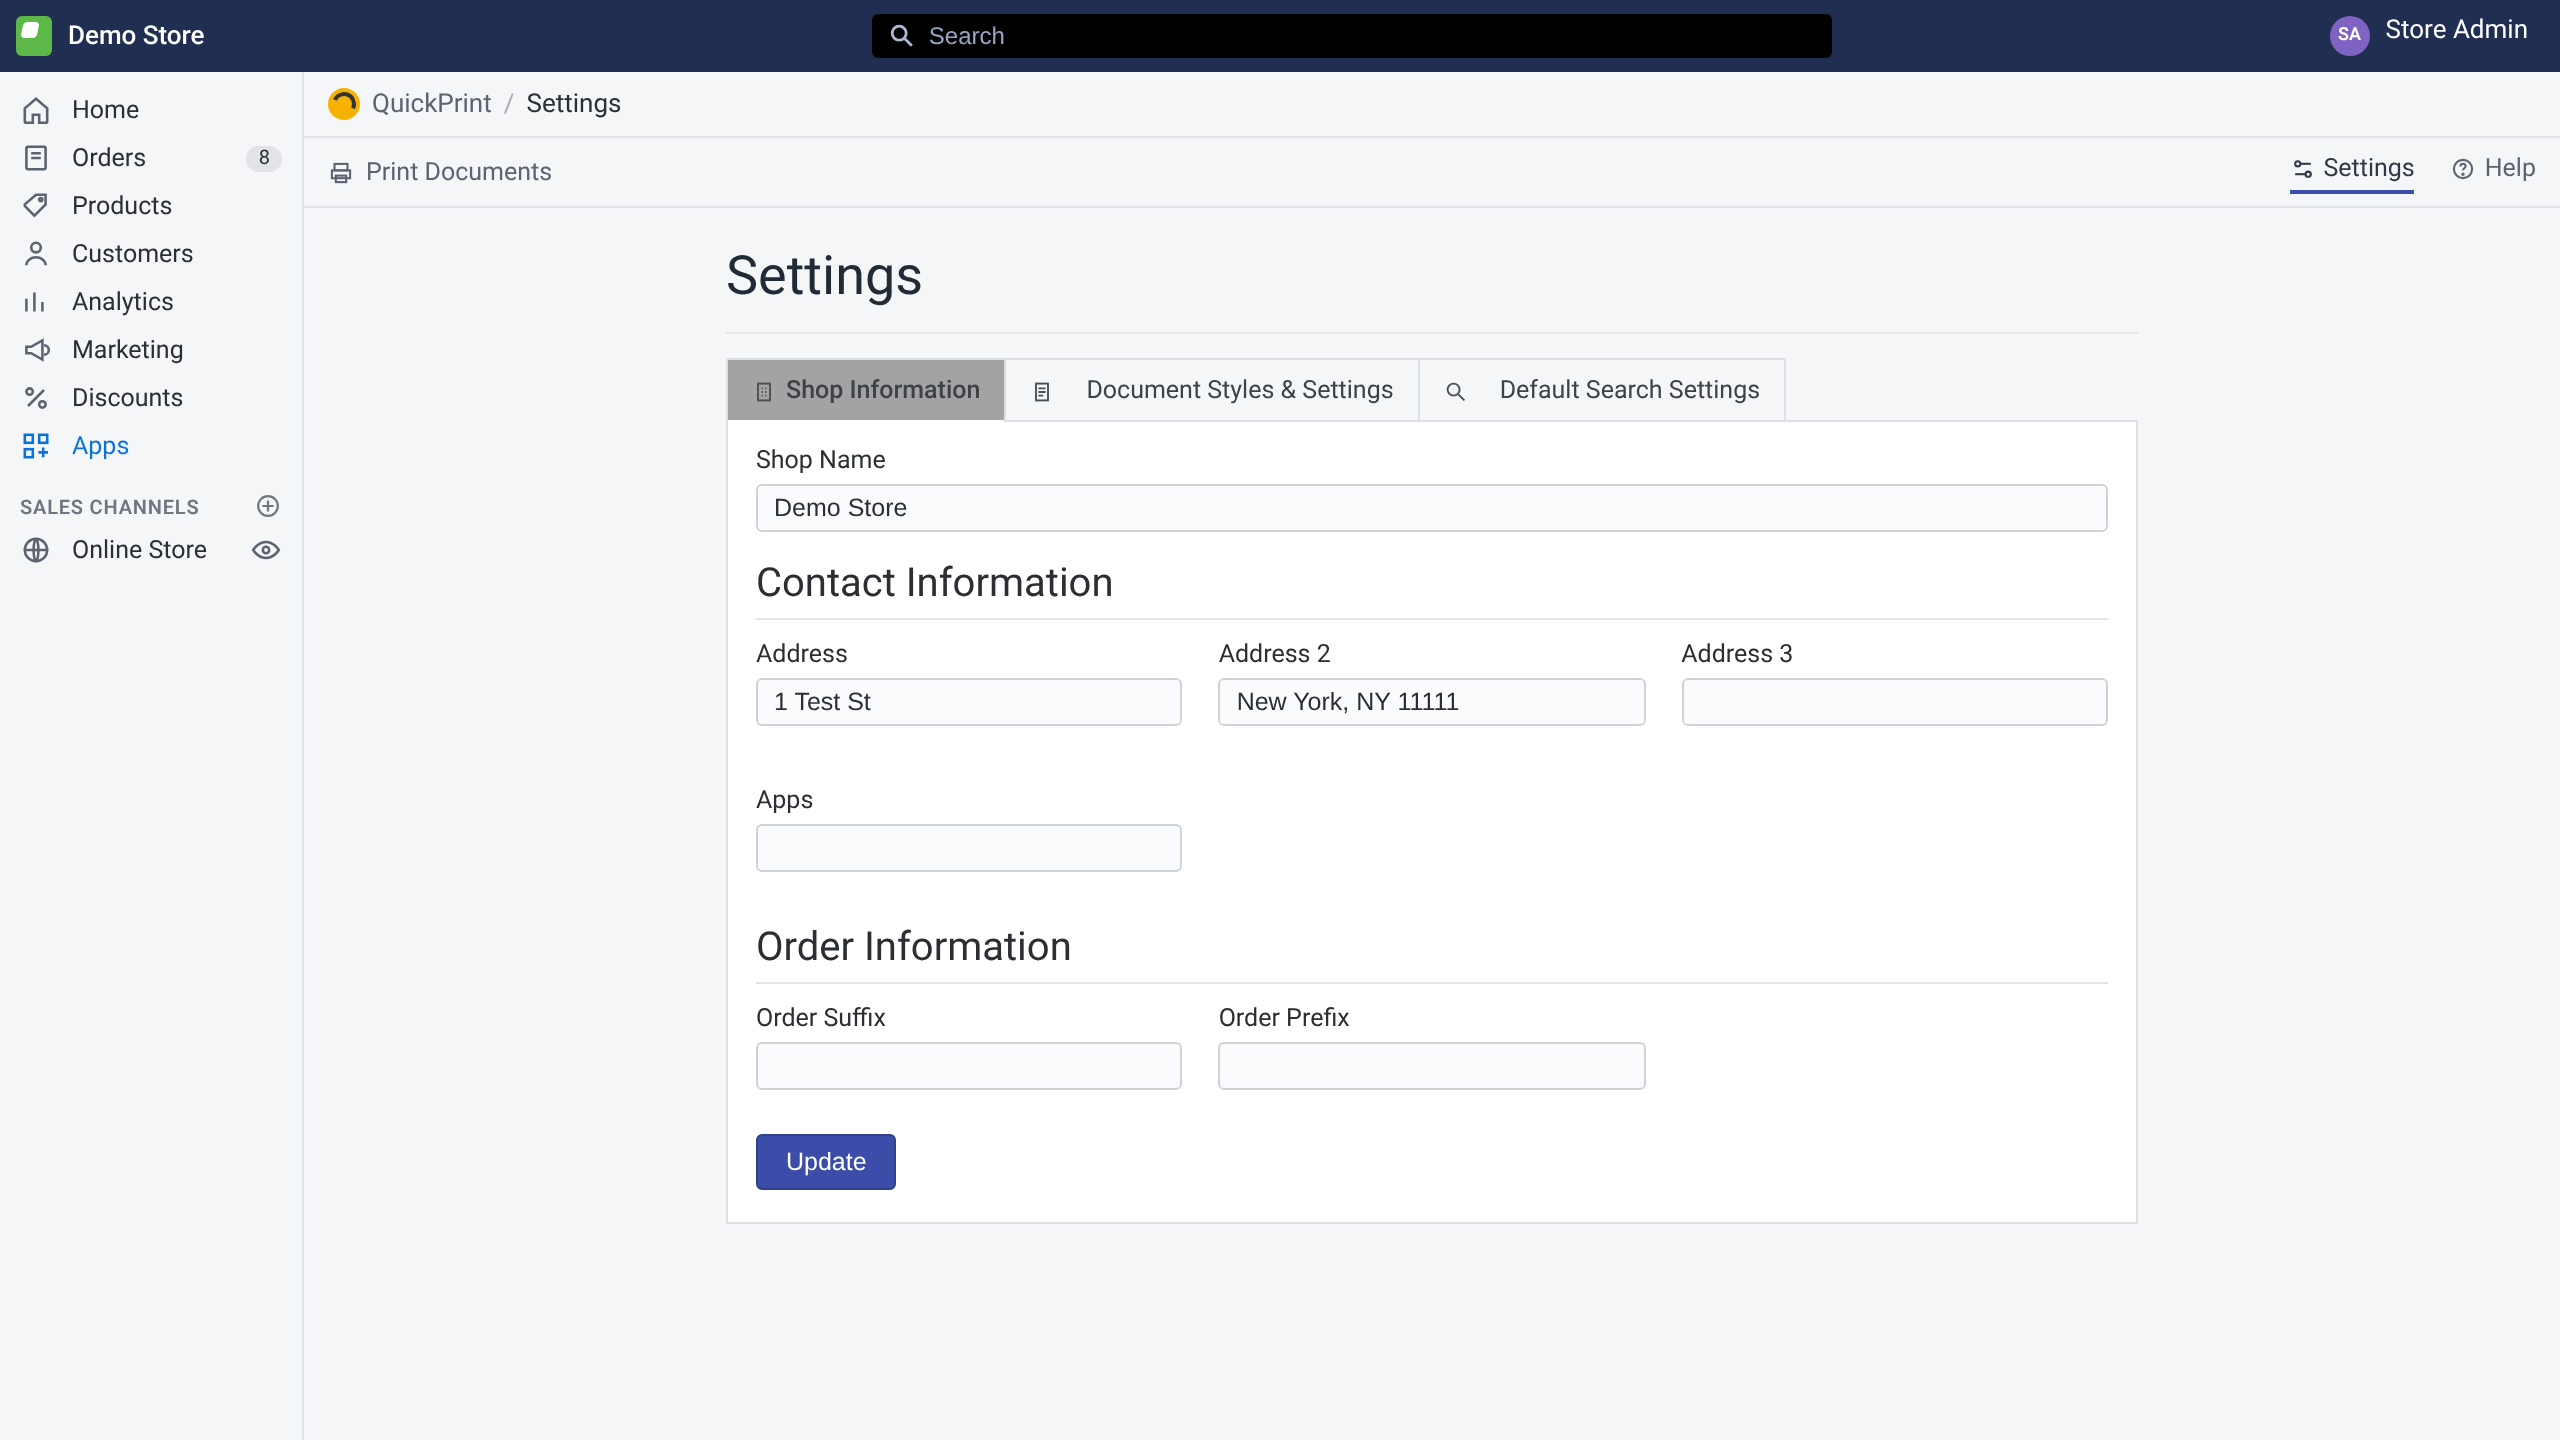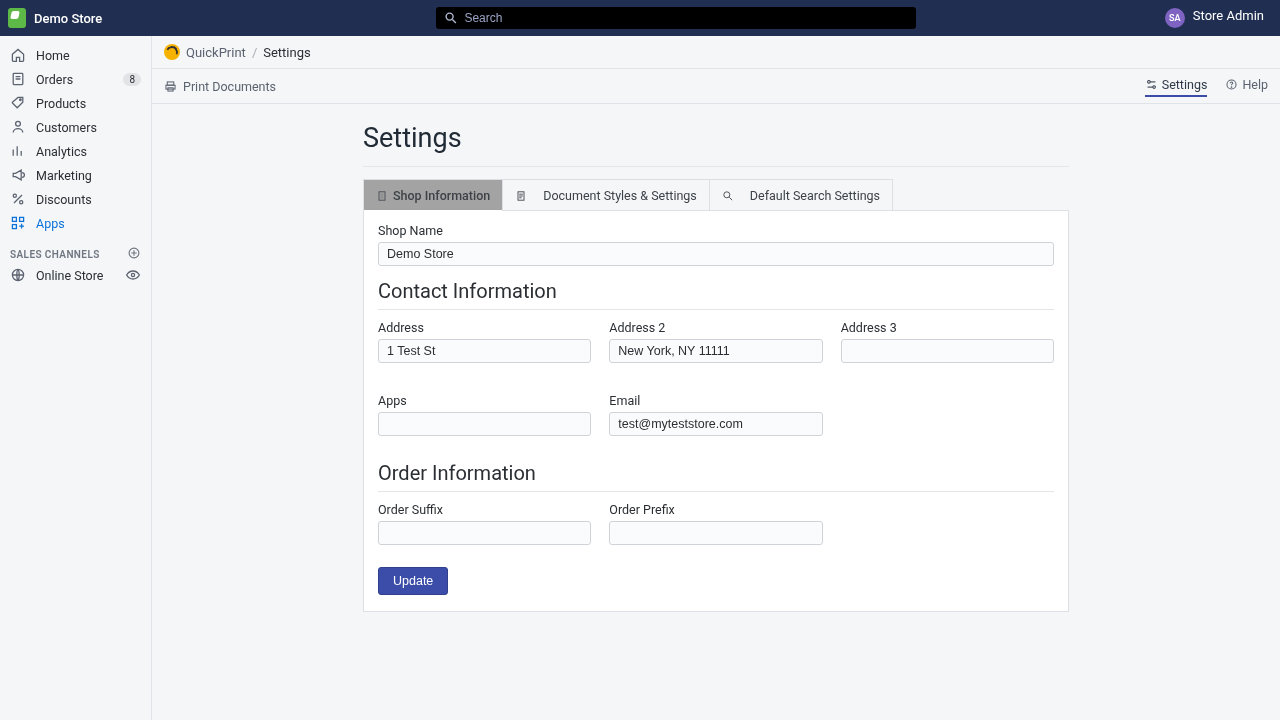--- a/index.html
+++ b/index.html
@@ -263,24 +263,20 @@
               <input class="field-input" type="text" value="New York, NY 11111" style="">
             </div>
             <div class="field-block">
               <label class="field-label">Address 3</label>
               <input class="field-input" type="text" value="" style="">
             </div>
             <div class="field-block">
               <label class="field-label">Apps</label>
               <input class="field-input" type="text" value="" style="">
             </div>
-            <div class="field-block">
-              <label class="field-label">Email</label>
-              <input class="field-input" type="text" value="test@myteststore.com" style="">
-            </div>
             <div></div>
           </div>
 
           <h2 class="section-title">Order Information</h2>
 
           <div class="grid3">
             <div class="field-block">
               <label class="field-label">Order Suffix</label>
               <input class="field-input" type="text" value="" style="">
             </div>

